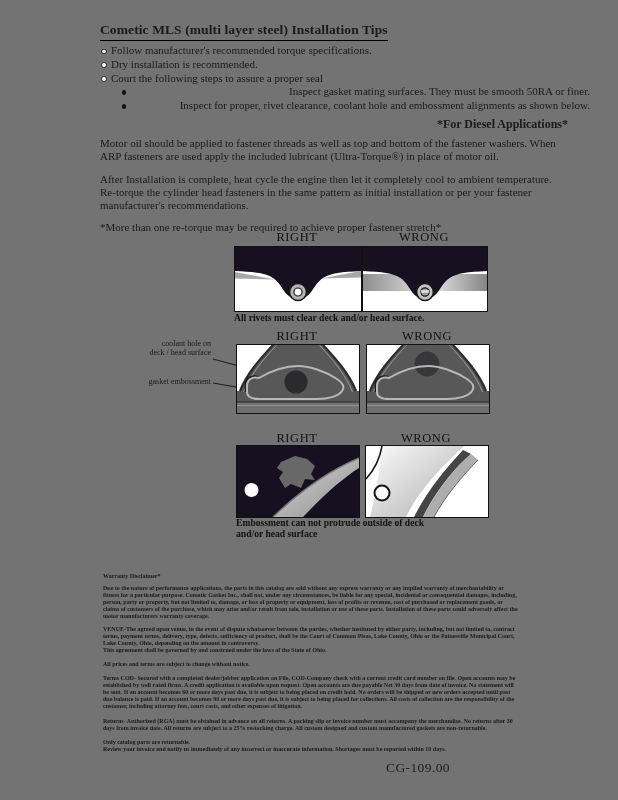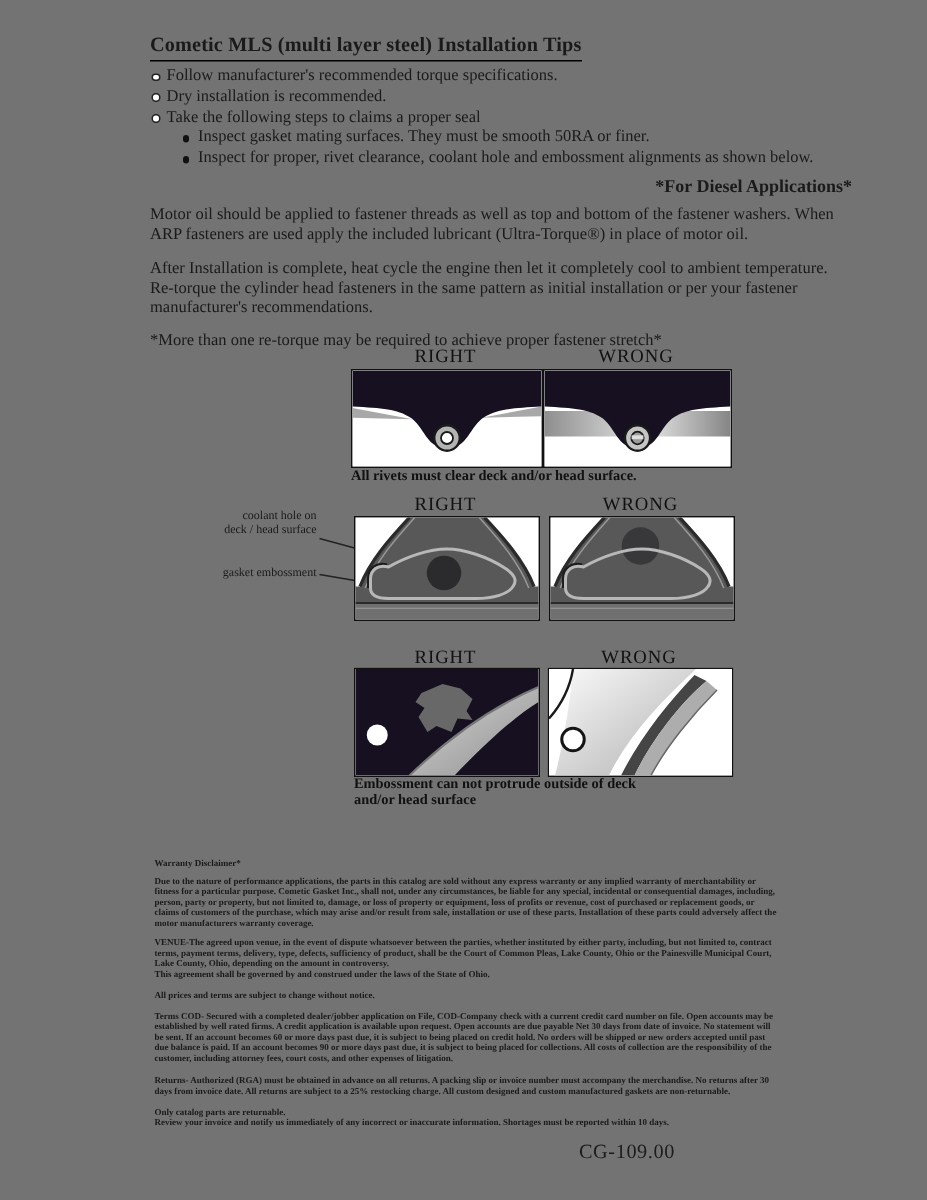--- a/index.html
+++ b/index.html
@@ -12,21 +12,21 @@
     left:100px;top:22px;font-size:13.5px;font-weight:bold;
     border-bottom:1.6px solid #000;padding-bottom:2px;display:inline-block;
     letter-spacing:0.1px;
   }
   .bullets{left:100px;top:44px;width:490px;font-size:11px;line-height:13.8px;}
   .bullet{position:relative;padding-left:11px;}
   .bullet::before{
     content:"";position:absolute;left:1px;top:4.6px;width:3.6px;height:3.6px;
     border:1px solid #222;border-radius:50%;background:#fff;
   }
-  .subbullet{position:relative;margin-left:22px;padding-left:10px;}
+  .subbullet{position:relative;margin-left:22px;padding-left:10px;text-align:right;}
   .subbullet::before{
     content:"";position:absolute;left:0;top:5px;width:4.4px;height:4.4px;
     border-radius:50%;background:#111;
   }
   .diesel{left:100px;top:118px;width:468px;font-size:11px;line-height:13.2px;}
   .diesel-heading{font-size:12px;font-weight:bold;margin:0 0 6px 0;text-align:right;}
   .dpara{margin:0 0 9px 0;}
   .dnote{margin:0;}
   .dg-label{
     font-size:12.5px;letter-spacing:0.6px;text-align:center;color:#111;
@@ -50,21 +50,21 @@
 </head>
 <body>
 
 <div class="page">
 
   <div class="abs title">Cometic MLS (multi layer steel) Installation Tips</div>
 
   <div class="abs bullets">
     <div class="bullet">Follow manufacturer's recommended torque specifications.</div>
     <div class="bullet">Dry installation is recommended.</div>
-    <div class="bullet">Take the following steps to claims a proper seal</div>
+    <div class="bullet">Court the following steps to assure a proper seal</div>
     <div class="subbullet">Inspect gasket mating surfaces.  They must be smooth 50RA or finer.</div>
     <div class="subbullet">Inspect for proper, rivet clearance, coolant hole and embossment alignments as shown below.</div>
   </div>
 
   <div class="abs diesel">
     <div class="diesel-heading">*For Diesel Applications*</div>
     <p class="dpara">Motor oil should be applied to fastener threads as well as top and bottom of the fastener washers. When ARP fasteners are used apply the included lubricant (Ultra-Torque®) in place of motor oil.</p>
     <p class="dpara">After Installation is complete, heat cycle the engine then let it completely cool to ambient temperature. Re-torque the cylinder head fasteners in the same pattern as initial installation or per your fastener manufacturer's recommendations.</p>
     <p class="dnote">*More than one re-torque may be required to achieve proper fastener stretch*</p>
   </div>

